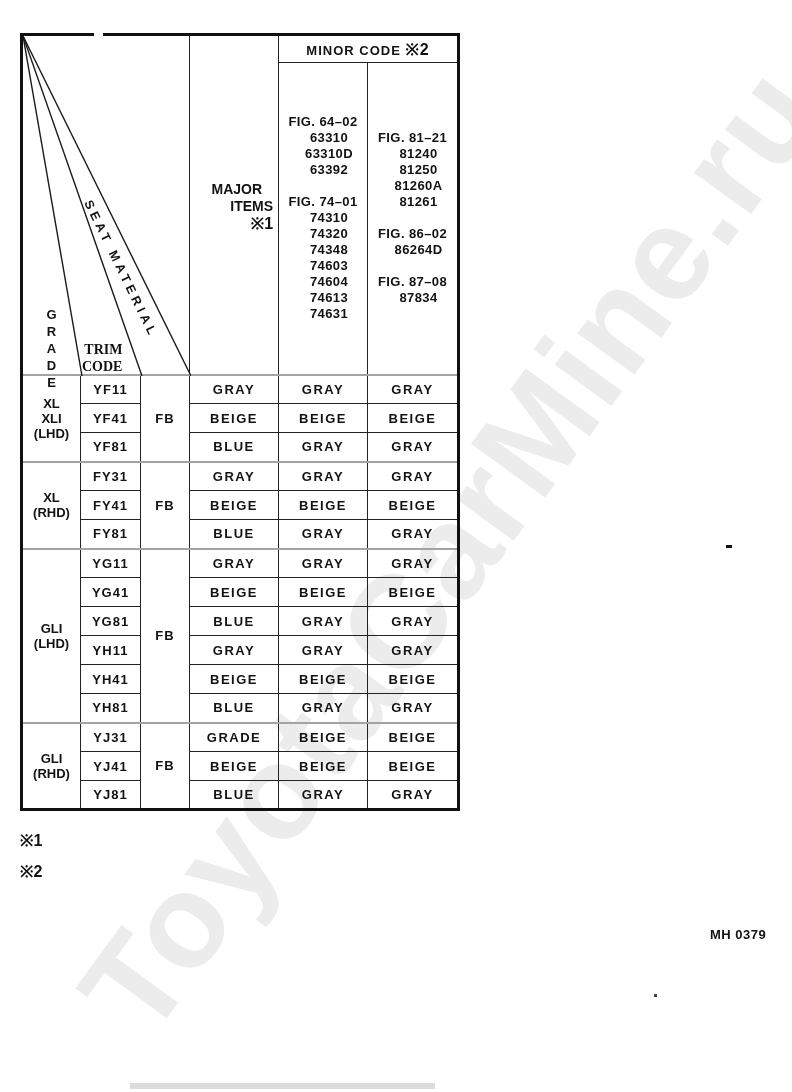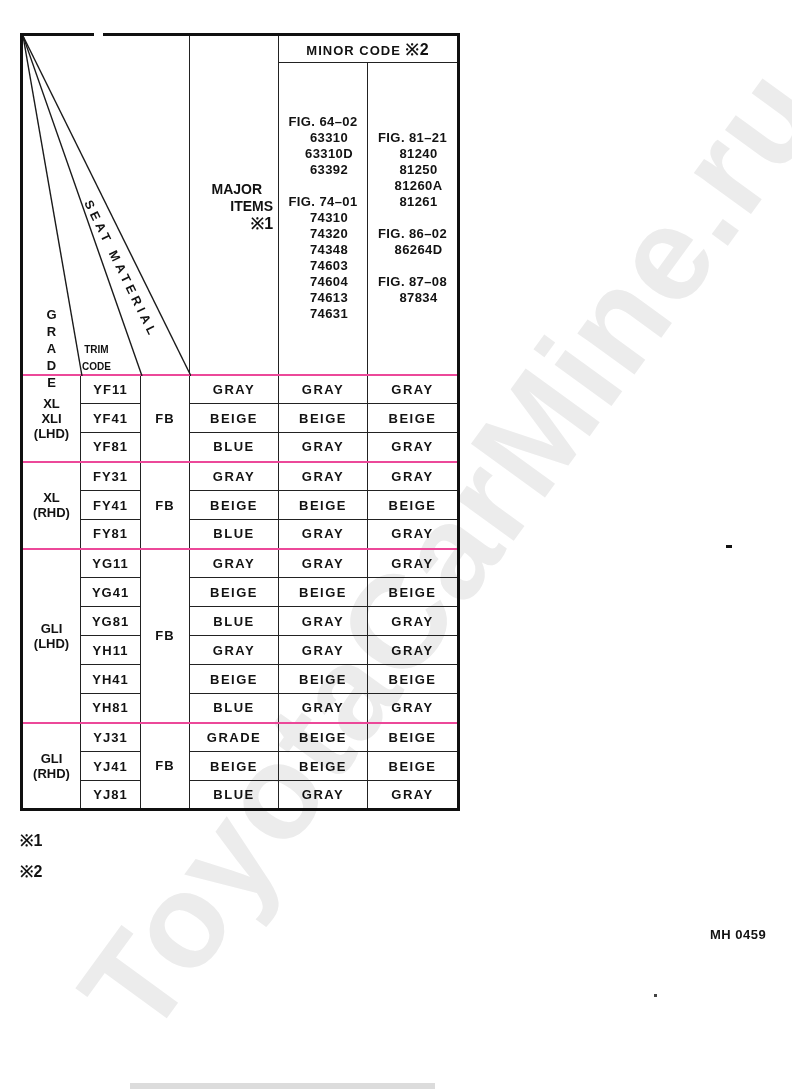--- a/index.html
+++ b/index.html
@@ -14,32 +14,32 @@
         font-weight:bold;font-size:13px;text-align:center;vertical-align:middle;}
   table.trim{border:3px solid #101010;}
   tr.hdr1{height:28px;} tr.hdr2{height:312px;} tr.r{height:29px;}
   td.corner{position:relative;padding:0;}
   td.major-hd{vertical-align:top;border-left:2px solid #151515;margin-top:20px;}
   td.minor-title{border-bottom:1px dashed #333;font-size:14px;letter-spacing:1px;border-left:2px solid #151515;}
   td.fig{vertical-align:top;text-align:left;white-space:pre;line-height:16px;
         padding:4px 0 0 6px;font-size:13px;letter-spacing:.4px;}
   td.fig2{border-left:1px solid #333;}
   td.fig1{border-left:2px solid #151515;}
-  tr.gs > td{border-top:2px solid #ec4899;}
+  tr.gs > td{border-top:2px solid #a3a3a3;}
   td.grade{white-space:pre-line;line-height:15px;}
   td.colorcell{letter-spacing:1.5px;}
   td.trimcode{letter-spacing:1px;}
   td.c-major{border-left:2px solid #151515;}
   td.c-minor1{border-left:2px solid #151515;}
   td.fb{font-size:14px;letter-spacing:1px;}
   .corner-svg{position:absolute;left:0;top:0;}
   .grade-vert{position:absolute;left:21px;top:271px;writing-mode:vertical-rl;text-orientation:upright;
         font-size:13px;font-weight:bold;letter-spacing:2px;line-height:14px;}
-  .trim-code-lbl{position:absolute;left:59px;top:305px;font-size:10px;font-weight:bold;
-        line-height:17px;white-space:pre-line;text-align:center;}
+  .trim-code-lbl{position:absolute;left:59px;top:305px;font-size:14px;font-weight:bold;
+        line-height:17px;white-space:pre-line;text-align:right;font-family:Liberation Serif, serif;}
   .seat-material-lbl{position:absolute;left:71px;top:162px;transform:rotate(64deg);
         transform-origin:0 0;font-size:12.5px;font-weight:bold;letter-spacing:4px;white-space:nowrap;}
   .major-line{font-size:14px;text-align:right;line-height:17px;}
   .m1{padding-right:16px;padding-top:3px;} .m2{padding-right:5px;} .m3{padding-right:5px;font-size:16px;}
   .mark2{font-size:16px;}
   .footnote{position:absolute;left:20px;width:752px;display:flex;z-index:1;}
   .fn1{top:829px;} .fn2{top:860px;}
   .fn-mark{width:42px;flex:0 0 42px;font-size:16px;font-weight:bold;}
   .fn-text{font-size:14.6px;font-weight:600;line-height:21px;white-space:pre-line;letter-spacing:.1px;}
   .doc-code{position:absolute;left:710px;top:927px;font-size:13px;font-weight:bold;
@@ -228,19 +228,19 @@
   <div class="gap-patch"></div>
 
   <div class="footnote fn1">
     <div class="fn-mark">※1</div>
   </div>
 
   <div class="footnote fn2">
     <div class="fn-mark">※2</div>
   </div>
 
-  <div class="doc-code">MH 0459</div>
+  <div class="doc-code">MH 0379</div>
 
   <div class="art-dash"></div>
   <div class="art-dot"></div>
   <div class="art-bar"></div>
 
 </div>
 
 </body></html>

